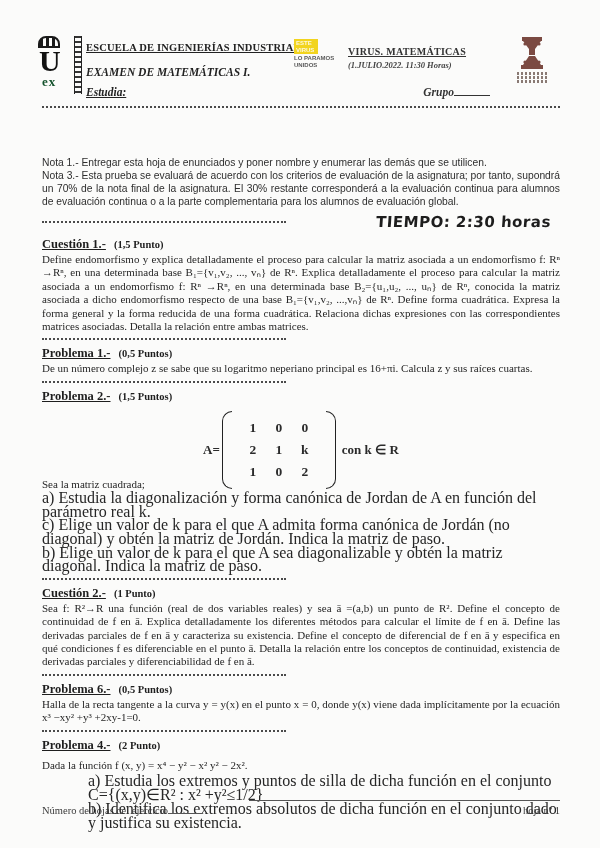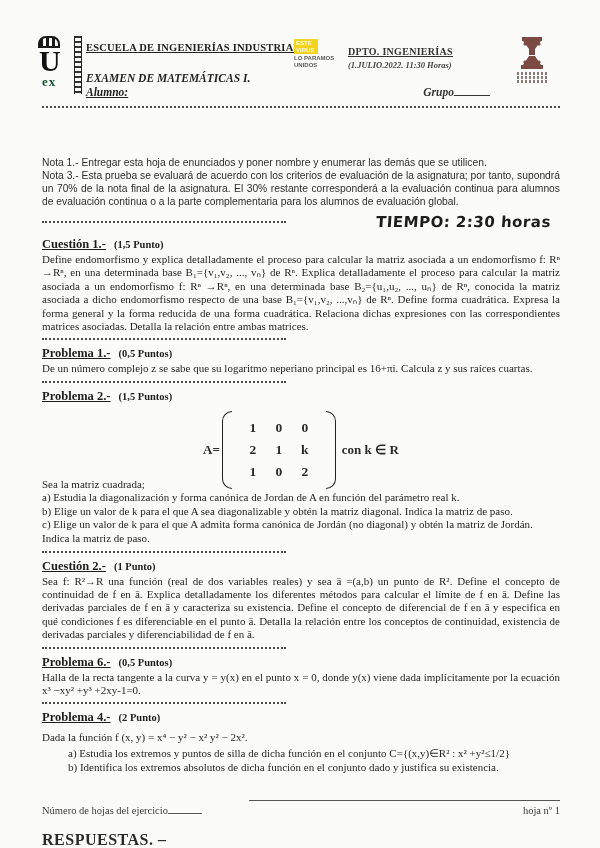--- a/index.html
+++ b/index.html
@@ -45,21 +45,21 @@
     width: 8px; height: 58px; margin-left: 2px;
     border-left: 1.5px solid #222; border-right: 1.5px solid #222;
     background: repeating-linear-gradient(180deg, #333 0 2px, transparent 2px 5px);
   }
   .head-titles { position: absolute; left: 44px; top: 8px; width: 215px; }
   .school-name {
     font-weight: bold; font-size: 10.5px; letter-spacing: 0.2px;
     text-decoration: underline; white-space: nowrap; color: #222;
   }
   .exam-title {
-    font-weight: bold; font-style: italic; font-size: 11.5px; margin-top: 19px; color: #222;
+    font-weight: bold; font-style: italic; font-size: 11.5px; margin-top: 13px; color: #222;
   }
   .covid-badge { position: absolute; left: 252px; top: 5px; width: 42px; }
   .covid-top {
     background: #f2d41e; color: #fdf9df; font-weight: bold;
     font-family: "Liberation Sans", sans-serif;
     font-size: 6px; line-height: 6.5px; padding: 1px 2px; width: 24px;
   }
   .covid-bottom {
     color: #5a5a5a; font-weight: bold;
     font-family: "Liberation Sans", sans-serif;
@@ -113,42 +113,42 @@
   
   .section { margin-top: 2px; }
   .sec-head { margin: 3px 0 1px 0; }
   .sec-title {
     font-weight: bold; font-size: 12.5px; text-decoration: underline; color: #1e1e1e;
   }
   .sec-points { font-weight: bold; font-size: 10.5px; color: #1e1e1e; margin-left: 4px; }
   .sec-body {
     font-size: 11px; line-height: 13.4px; text-align: justify; color: #262626;
   }
-  .sec-items { font-size: 11px; line-height: 13.6px; color: #262626; }
+  .sec-items { font-size: 16px; line-height: 13.6px; color: #262626; }
 
   
   .matrix-row-wrap {
     display: flex; align-items: center; justify-content: center;
     margin: 4px 0 0 0; height: 84px;
   }
   .matrix-eq { display: flex; align-items: center; }
   .matrix-label { font-weight: bold; font-size: 13px; margin-right: 2px; }
   .paren { width: 10px; align-self: stretch; }
   .paren.left { border-left: 1.8px solid #222; border-top: 1.8px solid #222; border-bottom: 1.8px solid #222; border-radius: 14px 0 0 14px; }
   .paren.right { border-right: 1.8px solid #222; border-top: 1.8px solid #222; border-bottom: 1.8px solid #222; border-radius: 0 14px 14px 0; }
   .matrix-grid { display: grid; grid-template-columns: repeat(3, 26px); padding: 6px 8px; }
   .matrix-cell {
     font-weight: bold; font-size: 13.5px; text-align: center; line-height: 22px;
   }
   .matrix-cond { font-weight: bold; font-size: 13px; margin-left: 6px; text-align: right; }
   .p2-lead { font-size: 11px; margin-top: -14px; }
 
   .p4-lead { font-size: 11px; margin: 6px 0 2px 0; }
   .p4-items { padding-left: 26px; }
-  .p4-items div { margin-bottom: 1px; }
+  .p4-items div { margin-bottom: 1px; margin-left: 20px; }
 
   
   .respuestas {
     margin-top: 56px;
     font-weight: bold; font-size: 16px; letter-spacing: 0.5px;
     color: #2a2a2a;
   }
   .footer {
     position: absolute; left: 42px; right: 40px; bottom: 28px; height: 18px;
   }
@@ -181,21 +181,21 @@
       <div class="school-name">ESCUELA DE INGENIERÍAS INDUSTRIALES</div>
       <div class="exam-title">EXAMEN DE MATEMÁTICAS I.</div>
     </div>
 
     <div class="covid-badge">
       <div class="covid-top">ESTE VIRUS</div>
       <div class="covid-bottom">LO PARAMOS UNIDOS</div>
     </div>
 
     <div class="dept-block">
-      <div class="dept-name">DPTO. INGENIERÍAS</div>
+      <div class="dept-name">VIRUS. MATEMÁTICAS</div>
       <div class="dept-date">(1.JULIO.2022. 11:30 Horas)</div>
     </div>
 
     <div class="emblem">
       <svg width="32" height="34" viewBox="0 0 32 34">
         <g fill="#7b4a42">
           <rect x="6" y="1" width="20" height="4"></rect>
           <path d="M7 5 L13 13 L19 13 L25 5 Z"></path>
           <rect x="13" y="9" width="6" height="10"></rect>
           <path d="M7 29 L13 20 L19 20 L25 29 Z"></path>
@@ -207,21 +207,21 @@
         </g>
       </svg>
       <div class="emblem-lines">
         <div></div>
           <div></div>
           <div></div>
       </div>
     </div>
 
     <div class="student-row">
-      <span class="student-label">Alumno:</span>
+      <span class="student-label">Estudia:</span>
       <span class="group-label">
         <span>Grupo</span><span class="group-line"></span>
       </span>
     </div>
   </div>
 
   <div class="dotted-full"></div>
 
   <div class="notes">
     <div class="note">Nota 1.- Entregar esta hoja de enunciados y poner nombre y enumerar las demás que se utilicen.</div>
@@ -279,22 +279,22 @@
           <span class="matrix-cell">2</span>
         </div>
         <div class="paren right"></div>
         <span class="matrix-cond">con   k ∈ R</span>
       </div>
     </div>
 
     <div class="p2-lead sec-body">Sea la matriz cuadrada;</div>
     <div class="sec-items">
       <div>a) Estudia la diagonalización y forma canónica de Jordan de A en función del parámetro real  k.</div>
+      <div>c) Elige un valor de k para el que A admita forma canónica de Jordán (no diagonal) y obtén la matriz de Jordán. Indica la matriz de paso.</div>
       <div>b) Elige un valor de k para el que A sea diagonalizable y obtén la matriz diagonal. Indica la matriz de paso.</div>
-      <div>c) Elige un valor de k para el que A admita forma canónica de Jordán (no diagonal) y obtén la matriz de Jordán. Indica la matriz de paso.</div>
     </div>
   </div>
 
   <div class="sep-row">
       <div class="dotted-short"></div>
     </div>
 
   <div class="section">
     <div class="sec-head">
       <span class="sec-title">Cuestión 2.-</span>

